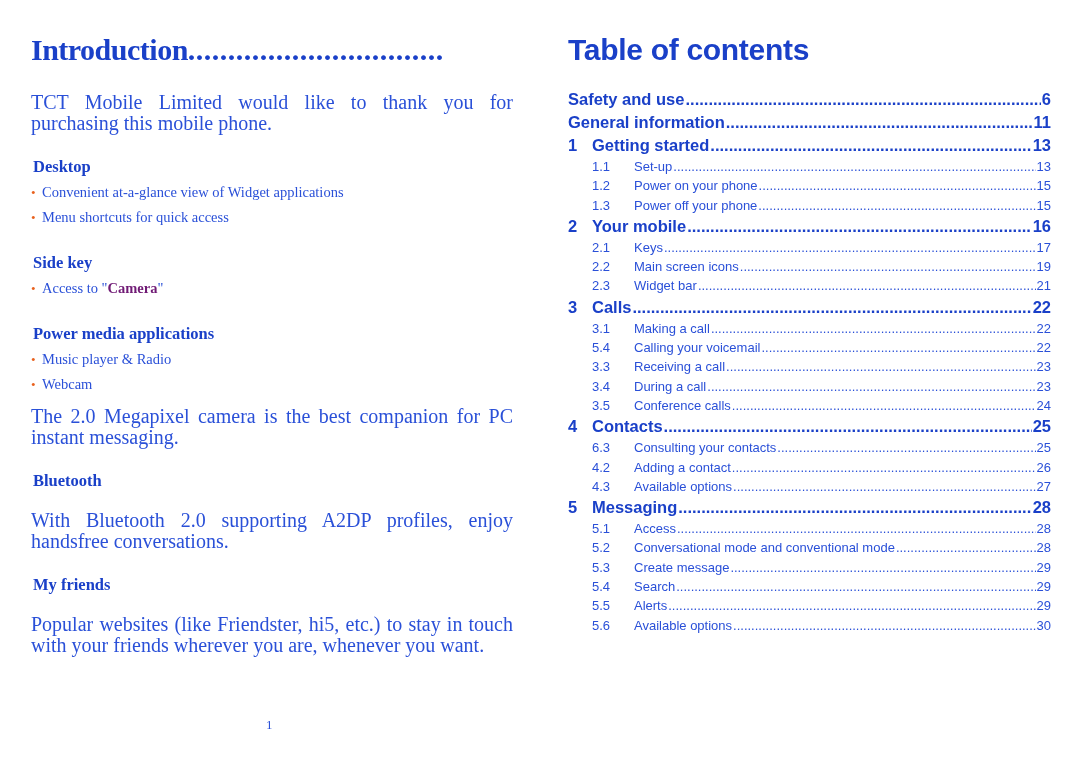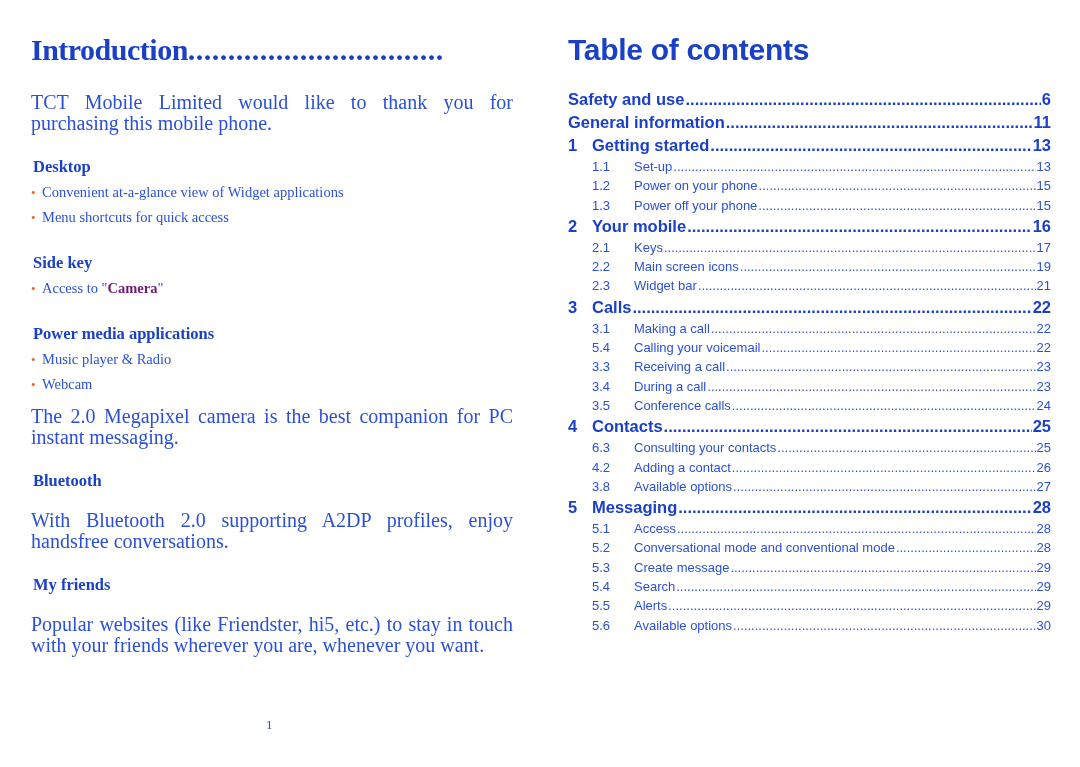--- a/index.html
+++ b/index.html
@@ -341,21 +341,21 @@
           <span class="toc-lead">................................................................................................................................................................</span>
           <span class="toc-page">25</span>
         </div>
         <div class="toc-row lvl2">
           <span class="toc-num">4.2</span>
           <span class="toc-label">Adding a contact</span>
           <span class="toc-lead">................................................................................................................................................................</span>
           <span class="toc-page">26</span>
         </div>
         <div class="toc-row lvl2">
-          <span class="toc-num">3.8</span>
+          <span class="toc-num">4.3</span>
           <span class="toc-label">Available options</span>
           <span class="toc-lead">................................................................................................................................................................</span>
           <span class="toc-page">27</span>
         </div>
         <div class="toc-row lvl1">
           <span class="toc-num">5</span>
           <span class="toc-label">Messaging</span>
           <span class="toc-lead">................................................................................................................................................................</span>
           <span class="toc-page">28</span>
         </div>

